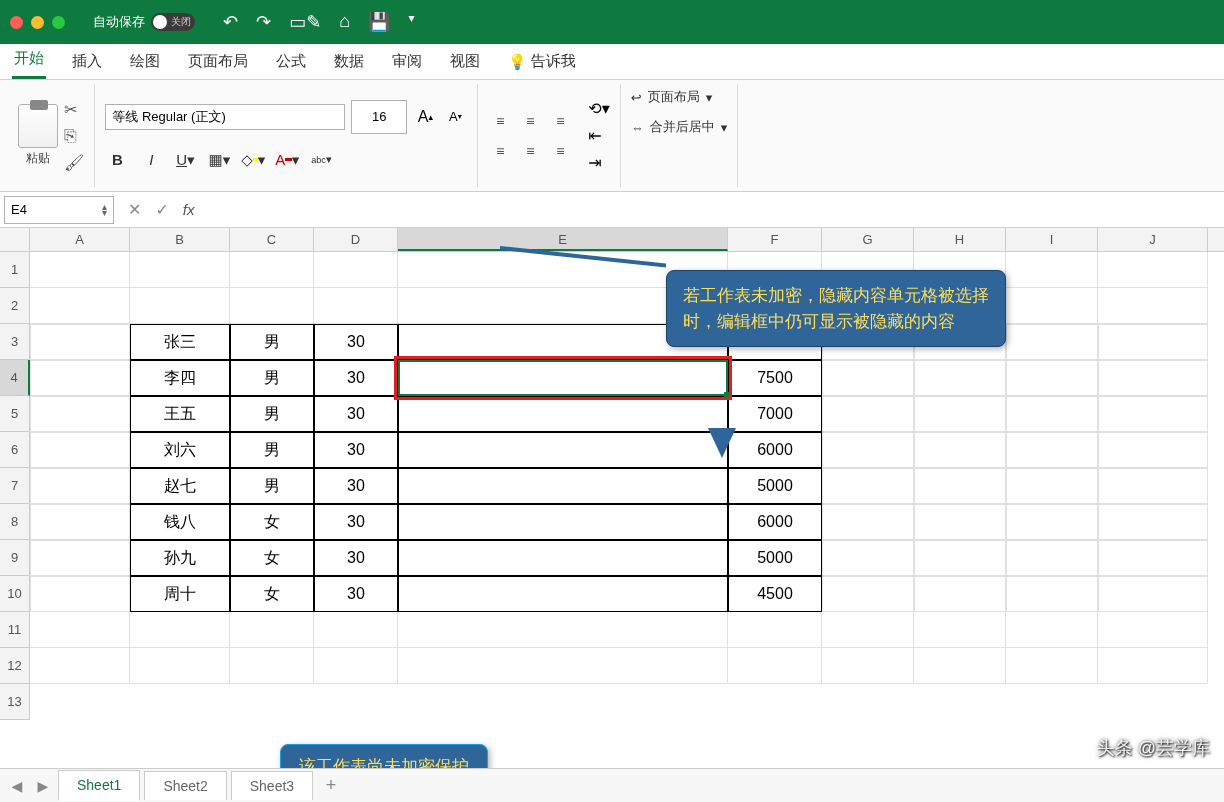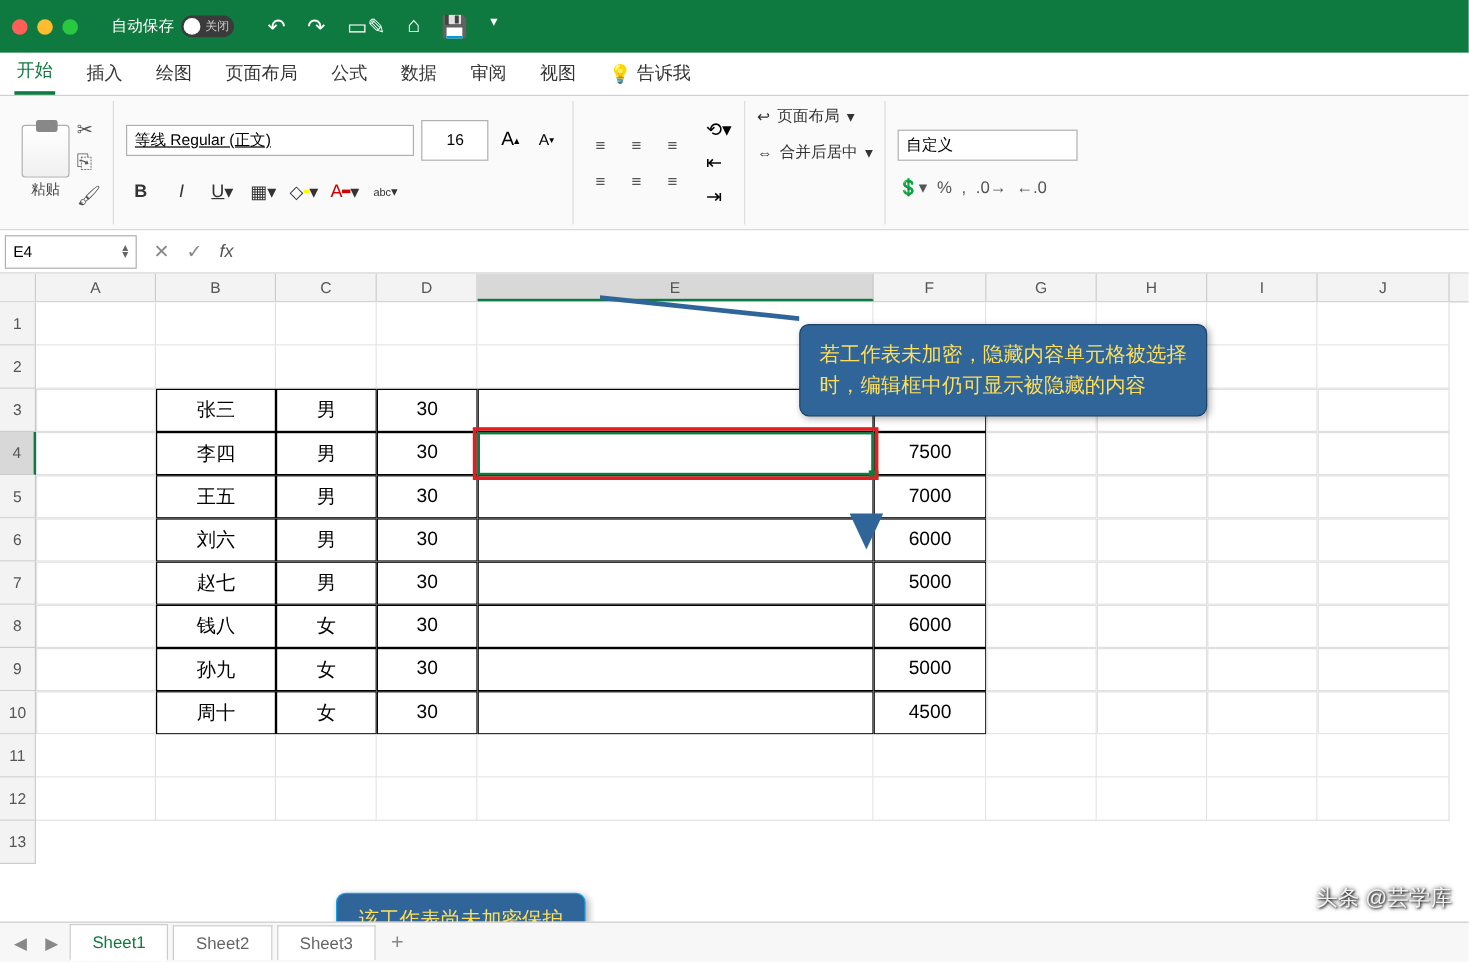--- a/index.html
+++ b/index.html
@@ -27,21 +27,21 @@
 
 
 .ribbon { height: 112px; background: #fafafa; border-bottom: 1px solid #d0d0d0; display: flex; padding: 4px 8px; overflow: hidden; }
 .rgroup { border-right: 1px solid #ddd; padding: 4px 10px; display: flex; flex-direction: column; justify-content: space-between; }
 .rgroup.noborder { border-right: none; }
 .paste-block { display:flex; flex-direction:column; align-items:center; justify-content:center; height:100%; gap:2px; font-size:12px; color:#444; }
 .paste-icon { width:40px; height:44px; border:1px solid #b0b0b0; border-radius:3px; background:linear-gradient(#fff,#f0f0f0); position:relative; }
 .paste-clip { width:18px; height:10px; background:#888; border-radius:2px; position:absolute; top:-5px; left:11px; }
 .side-icons { display:flex; flex-direction:column; gap:8px; justify-content:center; padding-left:6px; font-size:16px; color:#555;}
 .font-row { display:flex; gap:6px; align-items:center; }
-.font-select { width:240px; height:26px; border:1px solid #b0b0b0; background:#fff; font-size:13px; padding:0 6px;text-decoration:underline; }
+.font-select { width:240px; height:26px; border:1px solid #b0b0b0; background:#fff; font-size:13px; padding:0 6px; }
 .size-select { width:56px; height:26px; border:1px solid #b0b0b0; background:#fff; font-size:13px; padding:16px 4px; text-align:center; }
 .font-btn-row { display:flex; gap:10px; align-items:center; font-size:15px; color:#333; }
 .fbtn { width:24px; height:24px; display:flex; align-items:center; justify-content:center; cursor:pointer; }
 .color-bar { width:16px; height:3px; display:inline-block; }
 .align-grid { display:grid; grid-template-columns:repeat(3,24px); grid-template-rows:repeat(2,24px); gap:6px; }
 .align-btn { border:none; background:none; cursor:pointer; display:flex; align-items:center; justify-content:center; font-size:14px; color:#555; }
 .align-side { display:flex; flex-direction:column; gap:8px; padding-left:8px; }
 .wrap-block { display:flex; flex-direction:column; gap:12px; justify-content:center; font-size:13px; color:#333; }
 .wrap-row { display:flex; align-items:center; gap:6px; }
 .num-format { width:150px; height:26px; border:1px solid #b0b0b0; background:#fff; padding:0 6px; font-size:13px; }
@@ -202,30 +202,20 @@
           <span>▾</span>
       </div>
       <div class="wrap-row">
         <span>⇔</span>
         <span>合并后居中</span>
           <span>▾</span>
       </div>
     </div>
   </div>
 
-  <div class="rgroup noborder" style="gap:14px; justify-content:center;">
-    <input class="num-format" value="自定义" style="">
-    <div class="num-btns">
-      <span>💲▾</span>
-      <span>%</span>
-      <span>,</span>
-      <span>.0→</span>
-      <span>←.0</span>
-    </div>
-  </div>
 </div>
 
 <div class="formula-bar">
   <div class="name-box">
     <span>E4</span>
     <span class="dd">▴<br>▾</span>
   </div>
   <div class="fb-icons">
     <span>✕</span>
     <span>✓</span>

